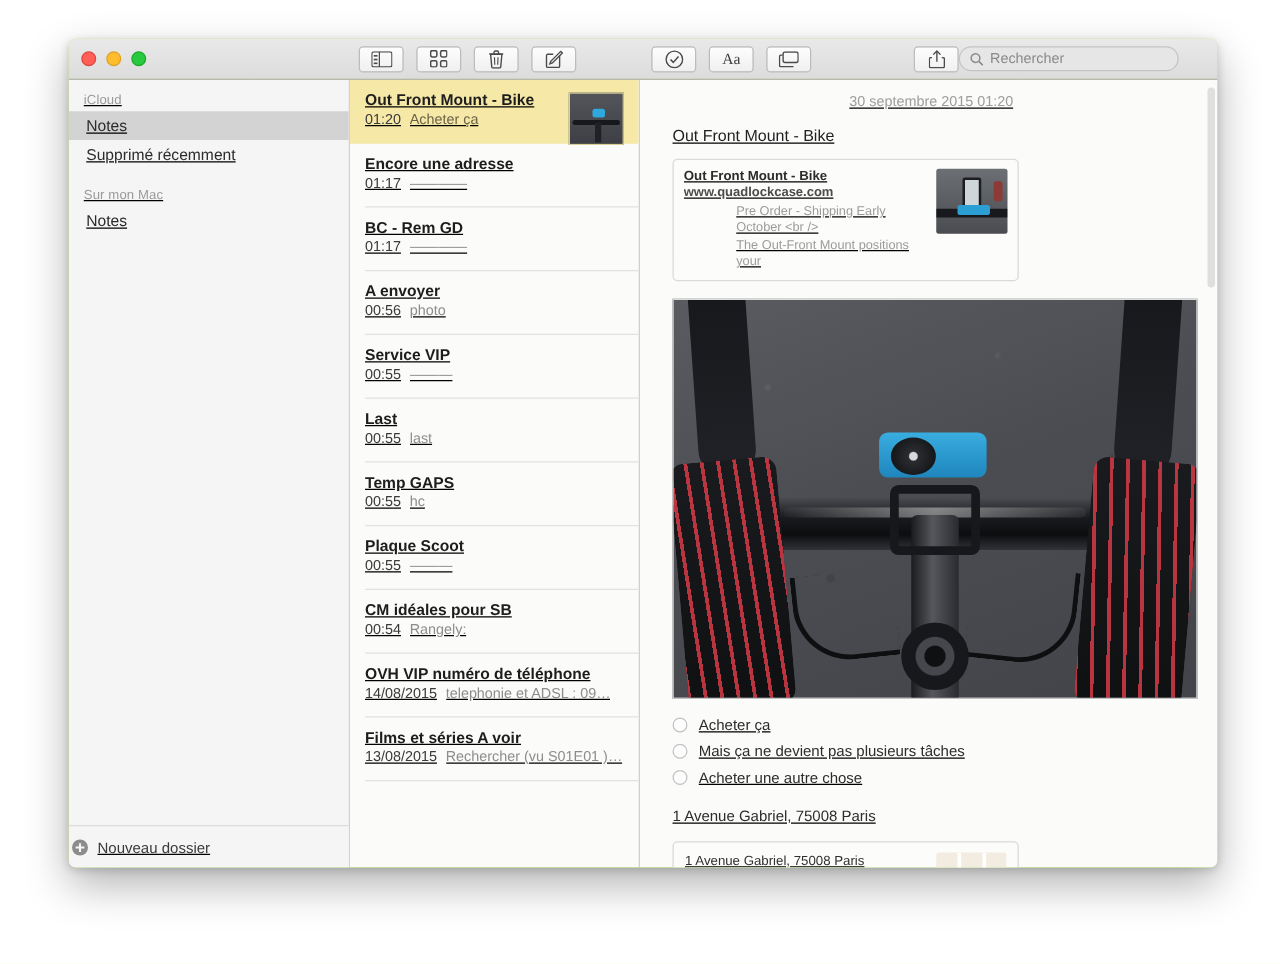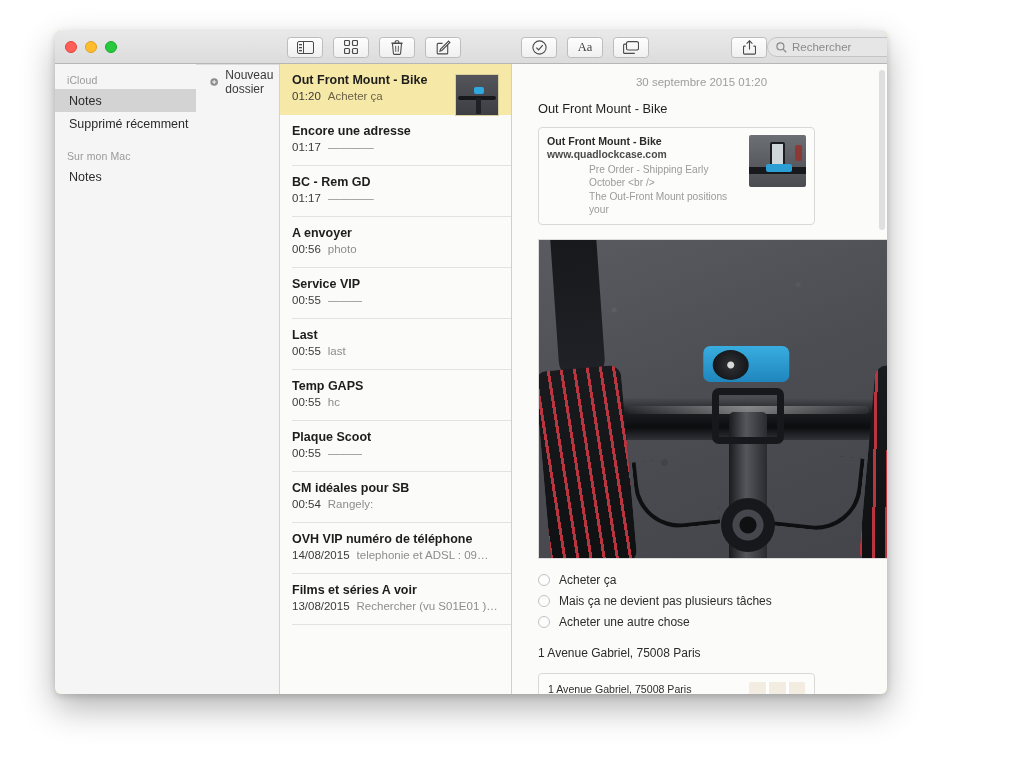--- a/index.html
+++ b/index.html
@@ -6,27 +6,28 @@
   html, body {
     width: 1024px; height: 771px;
     background: #ffffff;
     font-family: "Liberation Sans", sans-serif;
     overflow: hidden;
   }
 
   #app-window {
     position: absolute;
     left: 55px; top: 31px;
-    width: 832px; height: 663px;
+    width: 919px; height: 663px;
     background: #bef264;
     border-radius: 6px;
     box-shadow: 0 14px 34px rgba(0,0,0,0.30), 0 2px 7px rgba(0,0,0,0.16);
     overflow: hidden;
     display: flex;
     flex-direction: column;
+    text-decoration: underline;
   }
 
   
   #titlebar {
     height: 33px;
     flex: 0 0 33px;
     background: linear-gradient(to bottom, #e9e9e9 0%, #dcdcdc 100%);
     border-bottom: 1px solid #b6b6b6;
     position: relative;
     display: flex;
@@ -69,21 +70,21 @@
   }
 
   
   #window-body { flex: 1; display: flex; min-height: 0; }
 
   
   #sidebar {
     width: 225px; flex: 0 0 225px;
     background: #f5f5f5;
     border-right: 1px solid #d2d2d2;
-    display: flex; 
+    display: flex; flex-direction: column;
     position: relative;
   }
   #sidebar-scroll { flex: 1; overflow: hidden; padding-top: 6px; }
   .sb-header {
     font-size: 10.5px; color: #9a9a9a;
     padding: 4px 0 3px 12px;
     letter-spacing: 0.1px;
   }
   .sb-item {
     height: 23px;
@@ -91,21 +92,21 @@
     padding-left: 14px;
     font-size: 12.5px; color: #2b2b2b;
     cursor: default;
   }
   .sb-item.selected { background: #d3d3d3; }
 
   #new-folder-bar {
     height: 34px; flex: 0 0 34px;
     border-top: 1px solid #dcdcdc;
     display: flex; align-items: center;
-    padding-left: 14px; gap: 7px;
+    padding-left: 2px; gap: 7px;
     background: #f5f5f5;
     cursor: default;
   }
   #new-folder-label { font-size: 12px; color: #3a3a3a; }
 
   
   #note-list {
     width: 232px; flex: 0 0 232px;
     background: #fbfbfa;
     border-right: 1px solid #cfcfcf;

